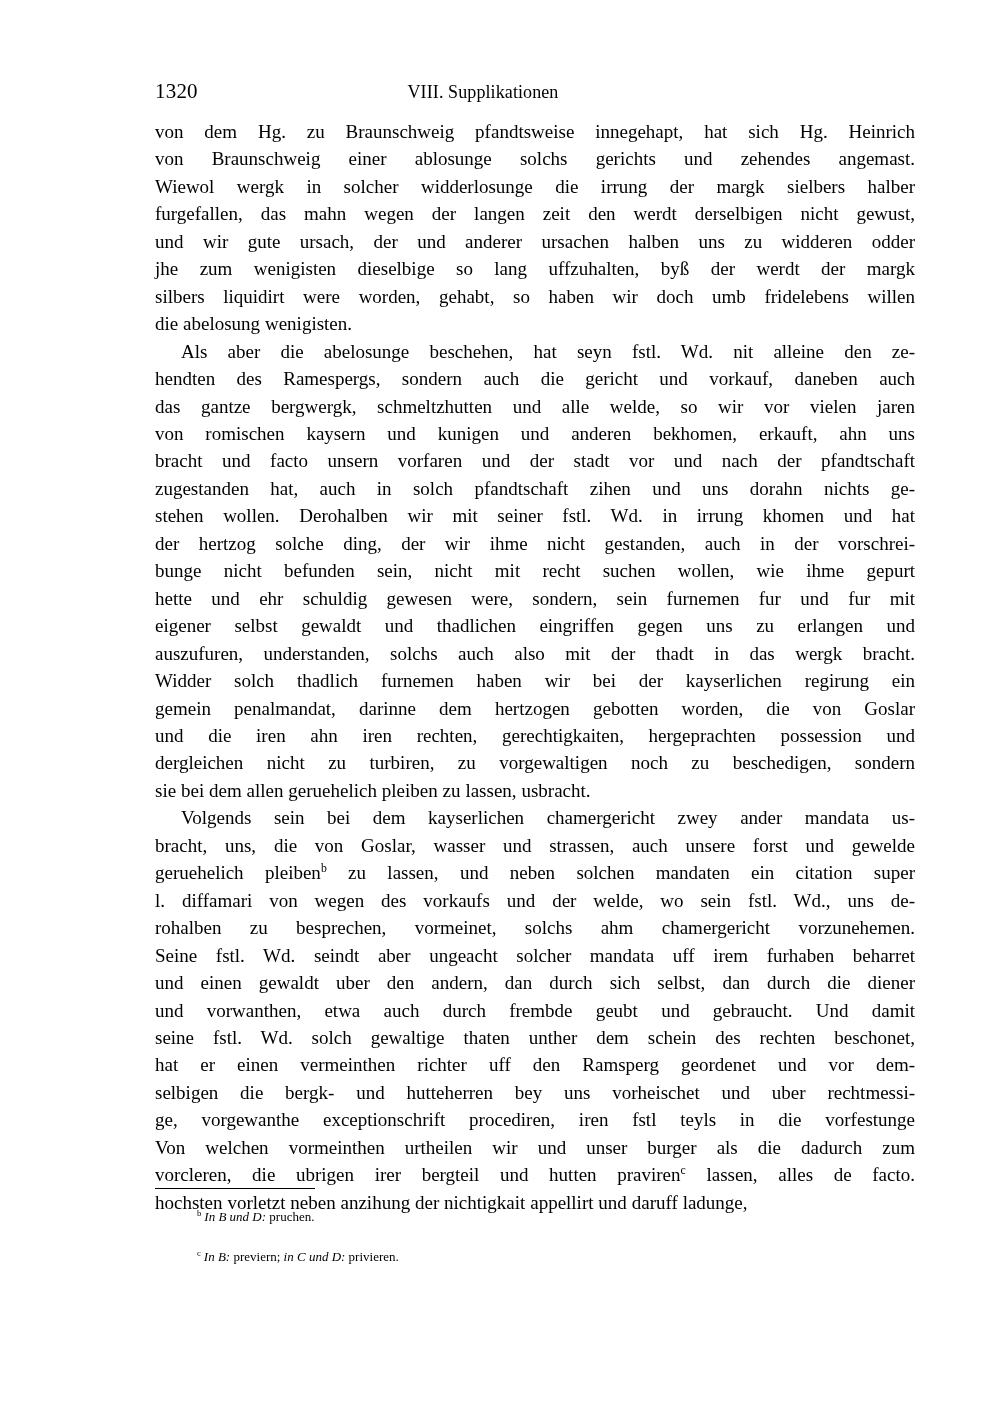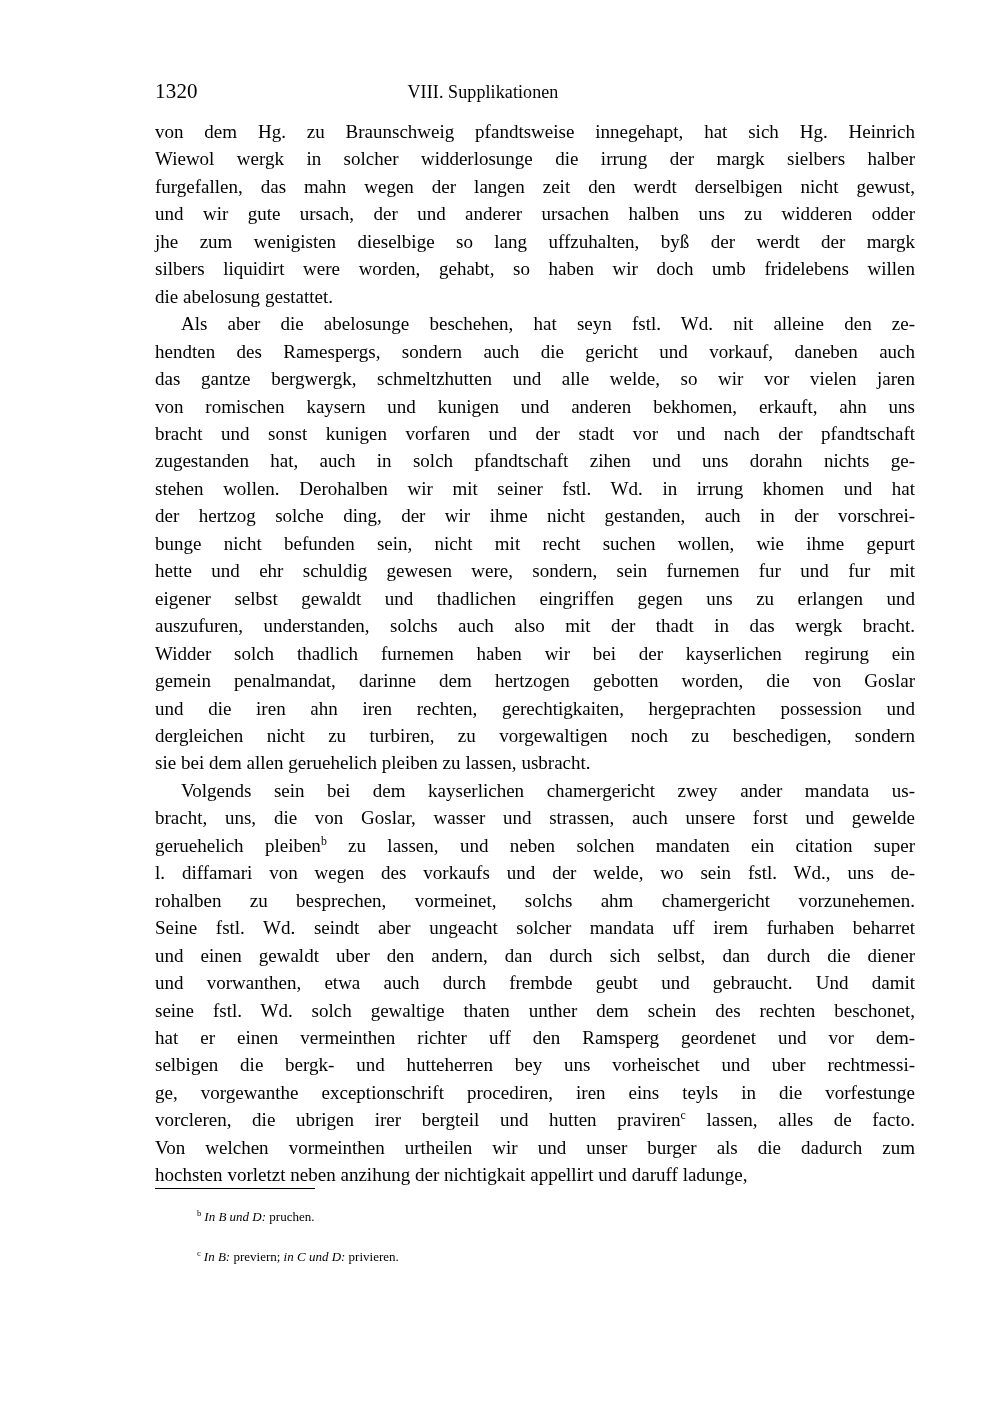--- a/index.html
+++ b/index.html
@@ -131,33 +131,34 @@
 <div class="page">
 
   <div class="running-head">
     <div class="folio">1320</div>
     <div class="head-title">VIII. Supplikationen</div>
   </div>
 
   <div class="textblock" id="body-host">
       <p class="para">
         <span class="ln">von dem Hg. zu Braunschweig pfandtsweise innegehapt, hat sich Hg. Heinrich</span>
+        <span class="ln">von Braunschweig einer ablosunge solchs gerichts und zehendes angemast.</span>
         <span class="ln">Wiewol wergk in solcher widderlosunge die irrung der margk sielbers halber</span>
         <span class="ln">furgefallen, das mahn wegen der langen zeit den werdt derselbigen nicht gewust,</span>
         <span class="ln">und wir gute ursach, der und anderer ursachen halben uns zu widderen odder</span>
         <span class="ln">jhe zum wenigisten dieselbige so lang uffzuhalten, byß der werdt der margk</span>
         <span class="ln">silbers liquidirt were worden, gehabt, so haben wir doch umb fridelebens willen</span>
-        <span class="ln last">die abelosung gestattet.</span>
+        <span class="ln last">die abelosung wenigisten.</span>
       </p>
       <p class="para">
         <span class="ln ind">Als aber die abelosunge beschehen, hat seyn fstl. Wd. nit alleine den ze-</span>
         <span class="ln">hendten des Ramespergs, sondern auch die gericht und vorkauf, daneben auch</span>
         <span class="ln">das gantze bergwergk, schmeltzhutten und alle welde, so wir vor vielen jaren</span>
         <span class="ln">von romischen kaysern und kunigen und anderen bekhomen, erkauft, ahn uns</span>
-        <span class="ln">bracht und sonst kunigen vorfaren und der stadt vor und nach der pfandtschaft</span>
+        <span class="ln">bracht und facto unsern vorfaren und der stadt vor und nach der pfandtschaft</span>
         <span class="ln">zugestanden hat, auch in solch pfandtschaft zihen und uns dorahn nichts ge-</span>
         <span class="ln">stehen wollen. Derohalben wir mit seiner fstl. Wd. in irrung khomen und hat</span>
         <span class="ln">der hertzog solche ding, der wir ihme nicht gestanden, auch in der vorschrei-</span>
         <span class="ln">bunge nicht befunden sein, nicht mit recht suchen wollen, wie ihme gepurt</span>
         <span class="ln">hette und ehr schuldig gewesen were, sondern, sein furnemen fur und fur mit</span>
         <span class="ln">eigener selbst gewaldt und thadlichen eingriffen gegen uns zu erlangen und</span>
         <span class="ln">auszufuren, understanden, solchs auch also mit der thadt in das wergk bracht.</span>
         <span class="ln">Widder solch thadlich furnemen haben wir bei der kayserlichen regirung ein</span>
         <span class="ln">gemein penalmandat, darinne dem hertzogen gebotten worden, die von Goslar</span>
         <span class="ln">und die iren ahn iren rechten, gerechtigkaiten, hergeprachten possession und</span>
@@ -169,23 +170,23 @@
         <span class="ln">bracht, uns, die von Goslar, wasser und strassen, auch unsere forst und gewelde</span>
         <span class="ln">geruehelich pleiben<sup class="fnref">b</sup> zu lassen, und neben solchen mandaten ein citation super</span>
         <span class="ln">l. diffamari von wegen des vorkaufs und der welde, wo sein fstl. Wd., uns de-</span>
         <span class="ln">rohalben zu besprechen, vormeinet, solchs ahm chamergericht vorzunehemen.</span>
         <span class="ln">Seine fstl. Wd. seindt aber ungeacht solcher mandata uff irem furhaben beharret</span>
         <span class="ln">und einen gewaldt uber den andern, dan durch sich selbst, dan durch die diener</span>
         <span class="ln">und vorwanthen, etwa auch durch frembde geubt und gebraucht. Und damit</span>
         <span class="ln">seine fstl. Wd. solch gewaltige thaten unther dem schein des rechten beschonet,</span>
         <span class="ln">hat er einen vermeinthen richter uff den Ramsperg geordenet und vor dem-</span>
         <span class="ln">selbigen die bergk- und hutteherren bey uns vorheischet und uber rechtmessi-</span>
-        <span class="ln">ge, vorgewanthe exceptionschrift procediren, iren eins teyls in die vorfestunge</span>
+        <span class="ln">ge, vorgewanthe exceptionschrift procediren, iren fstl teyls in die vorfestunge</span>
+        <span class="ln">Von welchen vormeinthen urtheilen wir und unser burger als die dadurch zum</span>
         <span class="ln">vorcleren, die ubrigen irer bergteil und hutten praviren<sup class="fnref">c</sup> lassen, alles de facto.</span>
-        <span class="ln">Von welchen vormeinthen urtheilen wir und unser burger als die dadurch zum</span>
         <span class="ln last">hochsten vorletzt neben anzihung der nichtigkait appellirt und daruff ladunge,</span>
       </p>
     </div>
 
   <div class="footnotes">
     <div class="fn-rule"></div>
     <div id="fn-host">
         <div class="fn-line"><span class="fn-mark">b</span><span class="it">In B und D:</span><span> pruchen.</span></div>
         <div class="fn-line"><span class="fn-mark">c</span><span class="it">In B:</span><span> previern; </span><span class="it">in C und D:</span><span> privieren.</span></div>
       </div>

